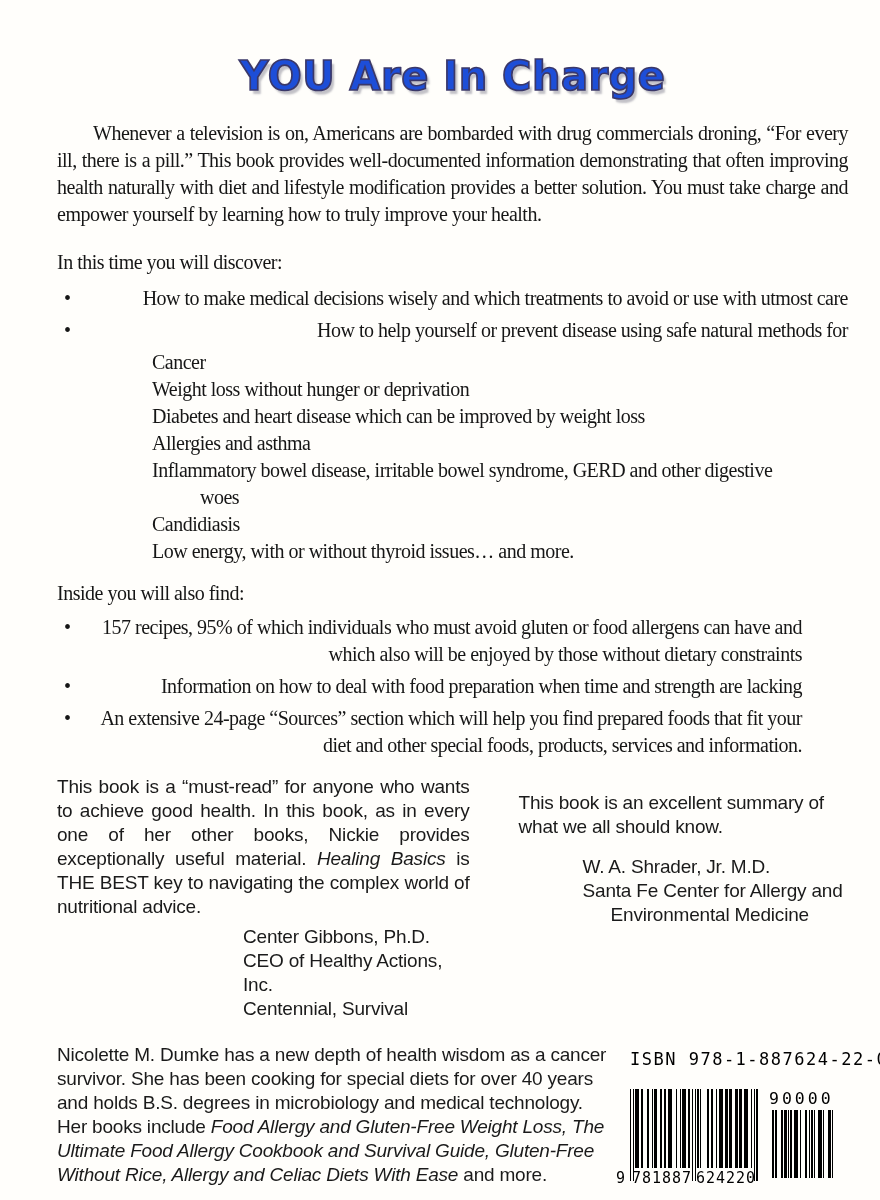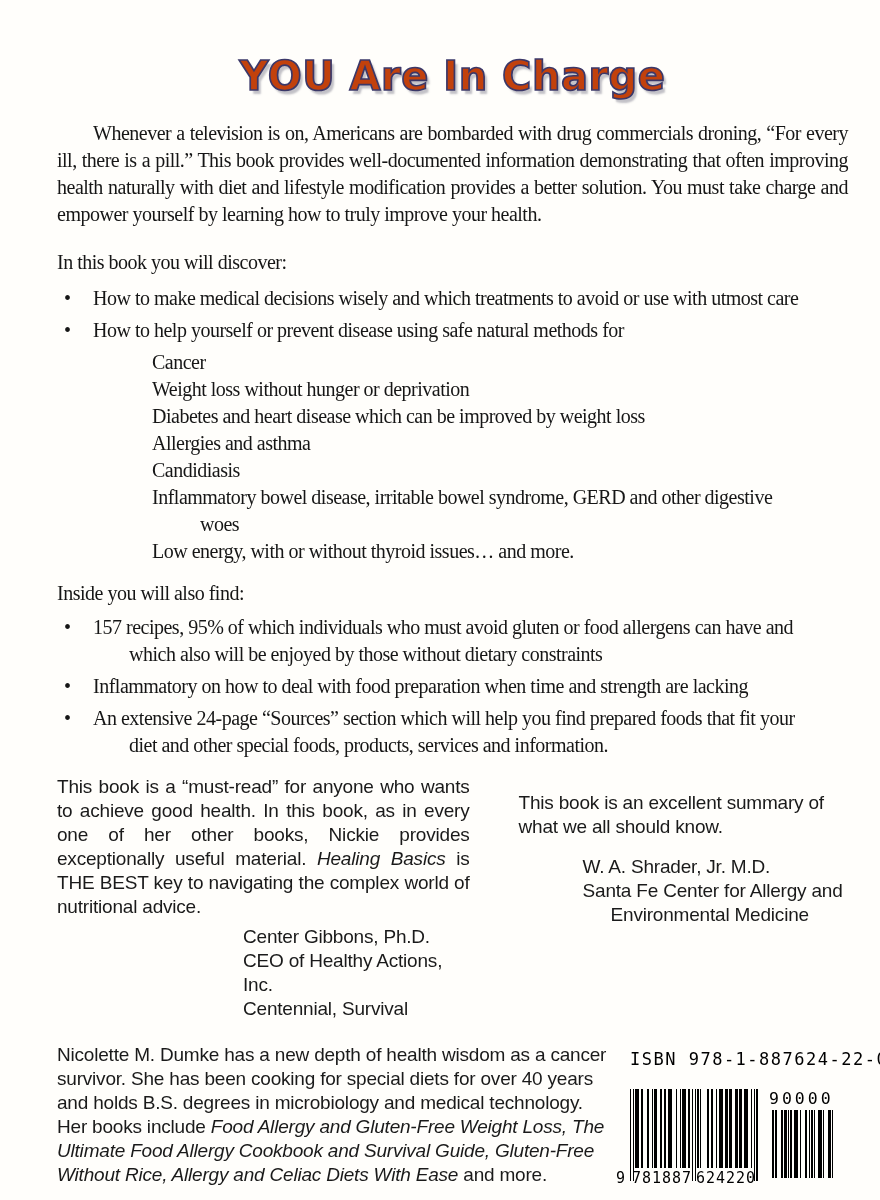--- a/index.html
+++ b/index.html
@@ -16,36 +16,36 @@
     padding:0 32px 0 57px;
   }
   
   .title{
     margin:52px 0 0 0;
     text-align:center;
     font-family:"DejaVu Sans","Liberation Sans",sans-serif;
     font-weight:bold;
     font-size:40px;
     line-height:48px;
-    color:#c2410c;
+    color:#1d4ed8;
     -webkit-text-stroke:1.7px #3b3869;
     text-shadow:3px 4px 2px rgba(120,120,135,0.45);
     letter-spacing:0.5px;
   }
   
   .serif{font-size:20px;line-height:27px;letter-spacing:-0.5px;}
   .intro{
     margin:20px 0 0 0;
     text-align:justify;
     text-indent:36px;
     width:791px;
   }
   .section-head{margin:21px 0 9px 0;}
   .section-head.second{margin:15px 0 7px 0;}
-  .blist{list-style:none;margin:0;padding:0;width:791px;}
+  .blist{list-style:none;margin:0;padding:0;width:791px;text-align:right;}
   .blist.narrow{width:745px;}
   .blist li{
     position:relative;
     padding-left:72px;
     text-indent:-36px;
     margin:0 0 5px 0;
   }
   .blist li::before{
     content:"•";
     position:absolute;
@@ -110,42 +110,42 @@
 </style>
 </head>
 <body>
 
 <div class="page">
 
   <h1 class="title">YOU Are In Charge</h1>
 
   <p class="serif intro">Whenever a television is on, Americans are bombarded with drug commercials droning, “For every ill, there is a pill.” This book provides well-documented information demonstrating that often improving health naturally with diet and lifestyle modification provides a better solution. You must take charge and empower yourself by learning how to truly improve your health.</p>
 
-  <p class="serif section-head">In this book you will discover:</p>
+  <p class="serif section-head">In this time you will discover:</p>
 
   <ul class="serif blist">
     <li>How to make medical decisions wisely and which treatments to avoid or use with utmost care</li>
     <li>How to help yourself or prevent disease using safe natural methods for</li>
   </ul>
 
   <div class="serif conditions">
     <div class="cond">Cancer</div>
     <div class="cond">Weight loss without hunger or deprivation</div>
     <div class="cond">Diabetes and heart disease which can be improved by weight loss</div>
     <div class="cond">Allergies and asthma</div>
+    <div class="cond hang">Inflammatory bowel disease, irritable bowel syndrome, GERD and other digestive woes</div>
     <div class="cond">Candidiasis</div>
-    <div class="cond hang">Inflammatory bowel disease, irritable bowel syndrome, GERD and other digestive woes</div>
     <div class="cond">Low energy, with or without thyroid issues… and more.</div>
   </div>
 
   <p class="serif section-head second">Inside you will also find:</p>
 
   <ul class="serif blist narrow">
     <li>157 recipes, 95% of which individuals who must avoid gluten or food allergens can have and which also will be enjoyed by those without dietary constraints</li>
-    <li>Inflammatory on how to deal with food preparation when time and strength are lacking</li>
+    <li>Information on how to deal with food preparation when time and strength are lacking</li>
     <li>An extensive 24-page “Sources” section which will help you find prepared foods that fit your diet and other special foods, products, services and information.</li>
   </ul>
 
   <div class="two-col sans">
     <div class="col-left">
       <p class="quote-left"><span>This book is a “must-read” for anyone who wants to achieve good health. In this book, as in every one of her other books, Nickie provides exceptionally useful material. </span><span class="book-title-italic">Healing Basics</span><span> is THE BEST key to navigating the complex world of nutritional advice.</span></p>
       <div class="attr-left">
         <span class="attr-line">Center Gibbons, Ph.D.</span>
         <span class="attr-line">CEO of Healthy Actions, Inc.</span>
         <span class="attr-line">Centennial, Survival</span>

